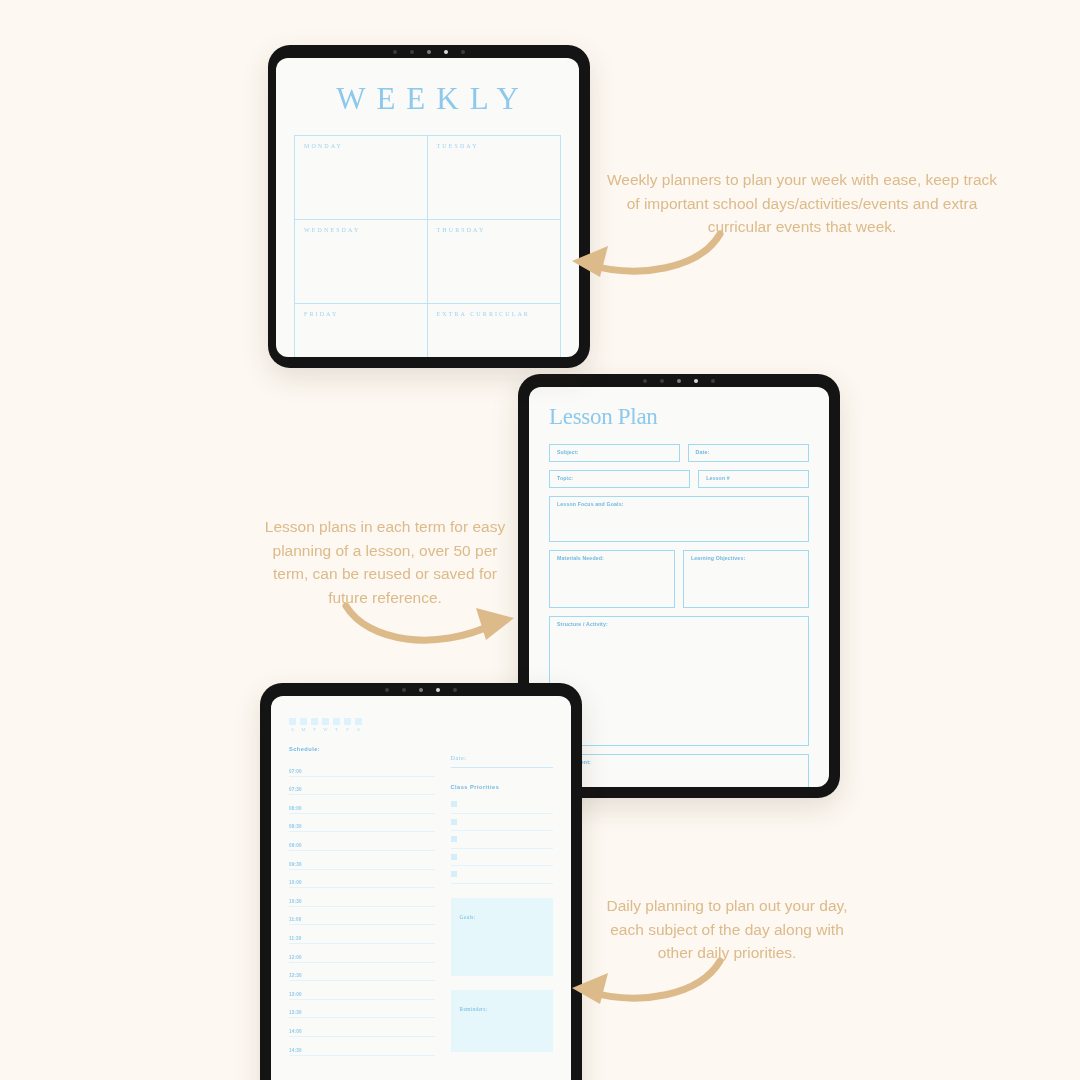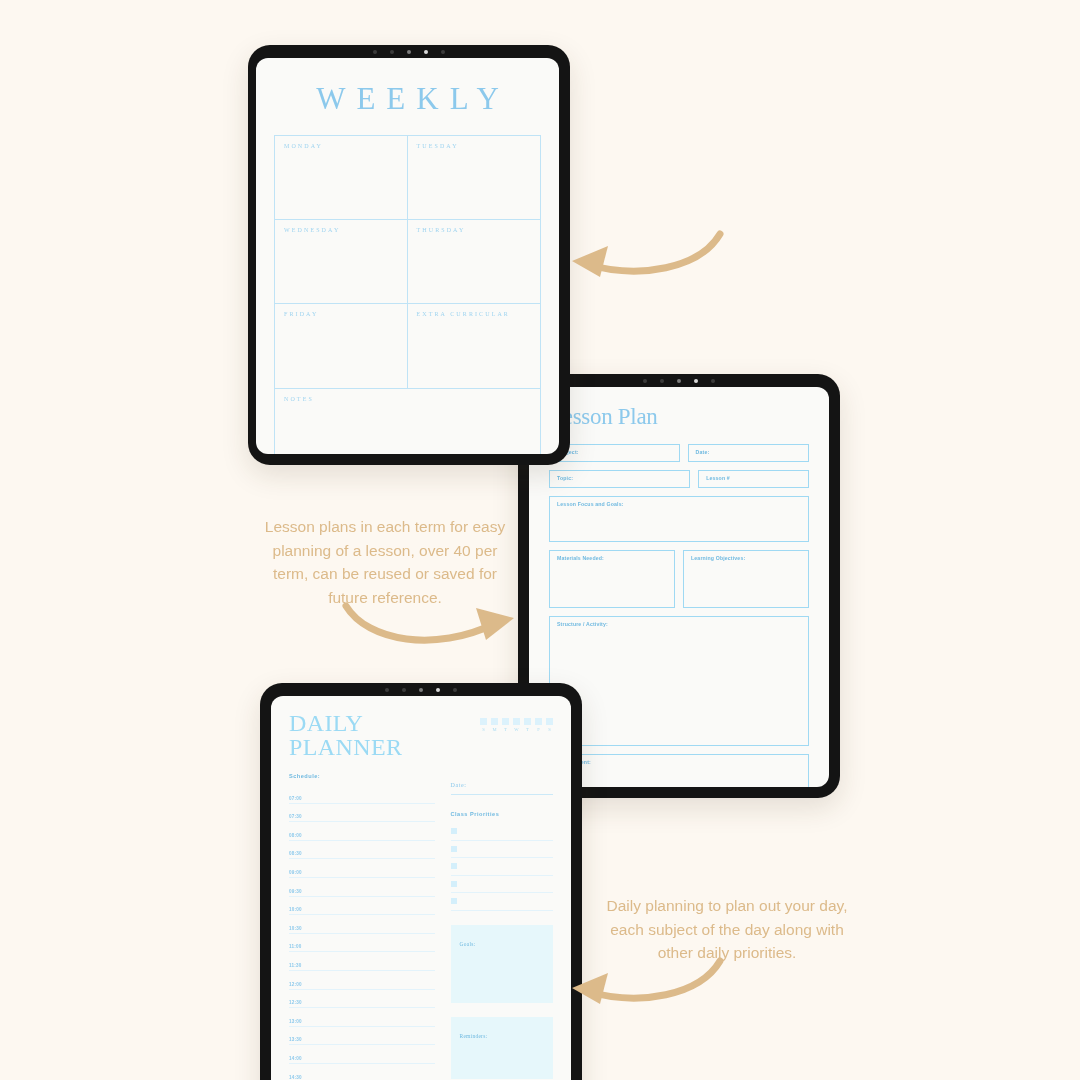--- a/index.html
+++ b/index.html
@@ -58,22 +58,22 @@
     width: 100%;
     height: 100%;
     background: #FAFAF8;
     border-radius: 12px;
     overflow: hidden;
     position: relative;
   }
 
   
   #tablet-weekly {
-    left: 248px; top: 45px;
-    width: 322px; height: 420px;
+    left: 268px; top: 45px;
+    width: 322px; height: 323px;
     z-index: 3;
     padding-left: 8px;
   }
   .weekly-page { padding: 16px 18px 0 18px; height: 100%; }
   .weekly-title {
     text-align: center;
     font-family: "Liberation Serif", serif;
     font-size: 31px;
     letter-spacing: 11px;
     color: #8CC9EC;
@@ -334,21 +334,20 @@
       <span class="cam-dot"></span>
       <span class="cam-dot"></span>
       <span class="cam-dot bright"></span>
       <span class="cam-dot white"></span>
       <span class="cam-dot"></span>
     </div>
     <div class="screen">
       <div class="daily-page">
 
         <div class="daily-head">
-          <div class="daily-title">DAILY PLANNER</div>
           <div class="week-strip">
             <div class="week-squares">
               <span class="wk-sq"></span>
               <span class="wk-sq"></span>
               <span class="wk-sq"></span>
               <span class="wk-sq"></span>
               <span class="wk-sq"></span>
               <span class="wk-sq"></span>
               <span class="wk-sq"></span>
             </div>
@@ -448,22 +447,23 @@
             <div class="panel panel-reminders">
               <span class="panel-lbl">Reminders:</span>
             </div>
           </div>
         </div>
 
       </div>
     </div>
   </div>
 
-
-  <div class="annot" id="annot-lesson">Lesson plans in each term for easy planning of a lesson, over 40 per term, can be reused or saved for future reference.</div>
+  <div class="annot" id="annot-weekly">Weekly planners to plan your week with ease, keep track of important school days/activities/events and extra curricular events that week.</div>
+
+  <div class="annot" id="annot-lesson">Lesson plans in each term for easy planning of a lesson, over 50 per term, can be reused or saved for future reference.</div>
 
   <div class="annot" id="annot-daily">Daily planning to plan out your day, each subject of the day along with other daily priorities.</div>
 
   <svg class="arrow" id="arrow-weekly" width="170" height="58" viewBox="0 0 170 58">
     <path d="M160 6 C140 40, 80 52, 26 36" stroke="#DCBA8A" stroke-width="7" fill="none" stroke-linecap="round"></path>
     <path d="M12 33 L48 18 L40 49 Z" fill="#DCBA8A"></path>
   </svg>
 
   <svg class="arrow" id="arrow-lesson" width="190" height="60" viewBox="0 0 190 60">
     <path d="M10 8 C32 44, 100 54, 158 26" stroke="#DCBA8A" stroke-width="7" fill="none" stroke-linecap="round"></path>

